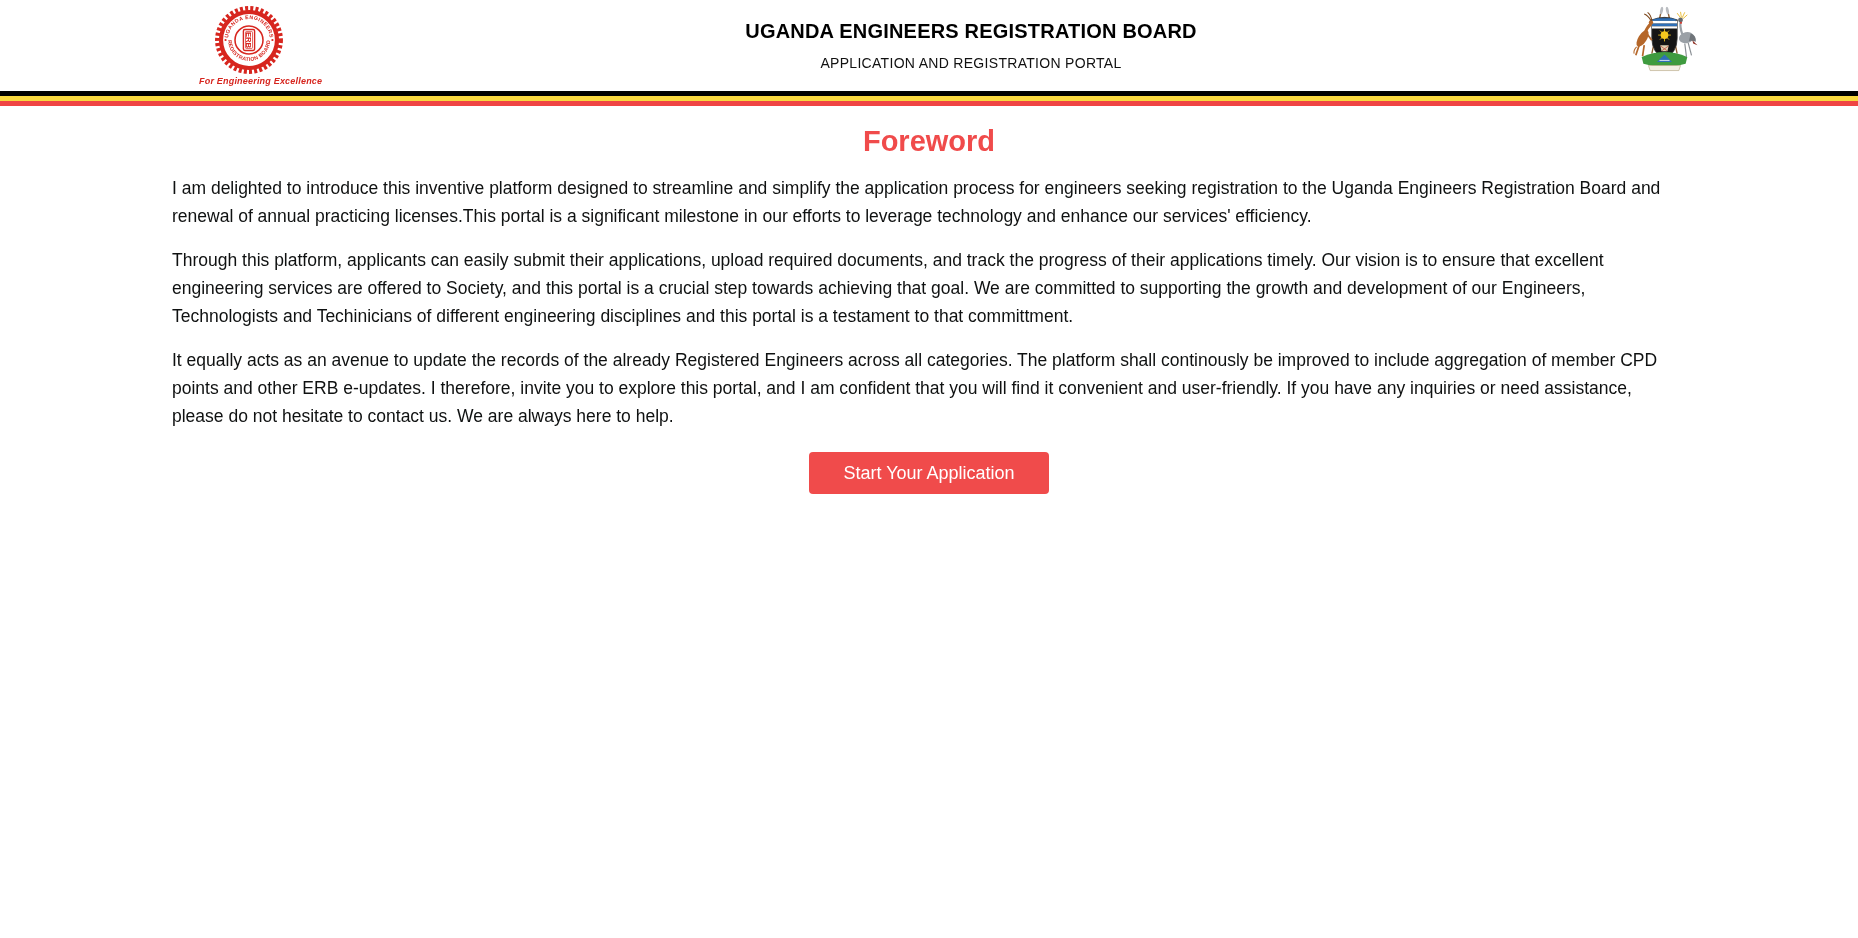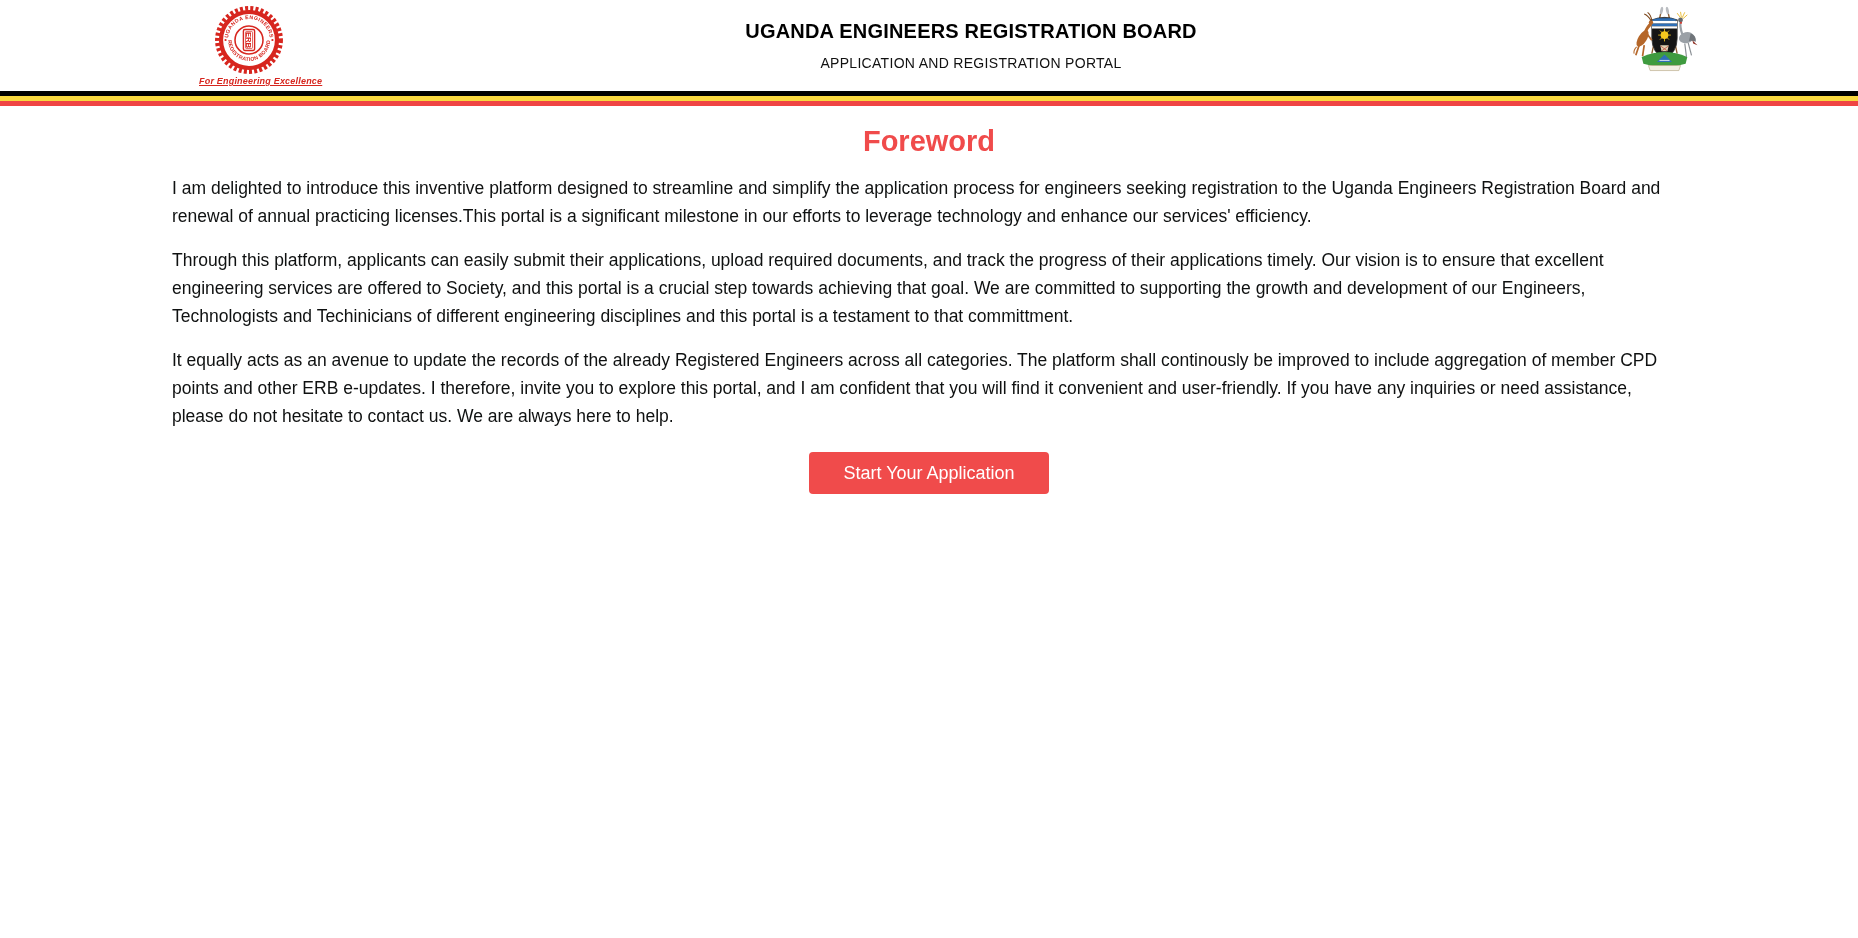--- a/index.html
+++ b/index.html
@@ -15,21 +15,20 @@
   .header { position: relative; height: 91px; background: #fff; }
 
   .logo-left {
     position: absolute; left: 199px; top: 5px; width: 100px; text-align: center;
   }
   .logo-left svg { display: block; margin: 0 auto; }
   .logo-tagline {
     font-size: 9px; font-weight: bold; font-style: italic;
     color: #d7261f; white-space: nowrap; margin-top: 1px;
     letter-spacing: 0.2px;
-    text-decoration: underline;
   }
 
   .header-center {
     position: absolute; left: 0; right: 0; top: 0;
     text-align: center; transform: translateX(42px);
   }
   .portal-title {
     margin-top: 20px; font-size: 20px; font-weight: 700; color: #000;
     letter-spacing: 0.2px;
   }

